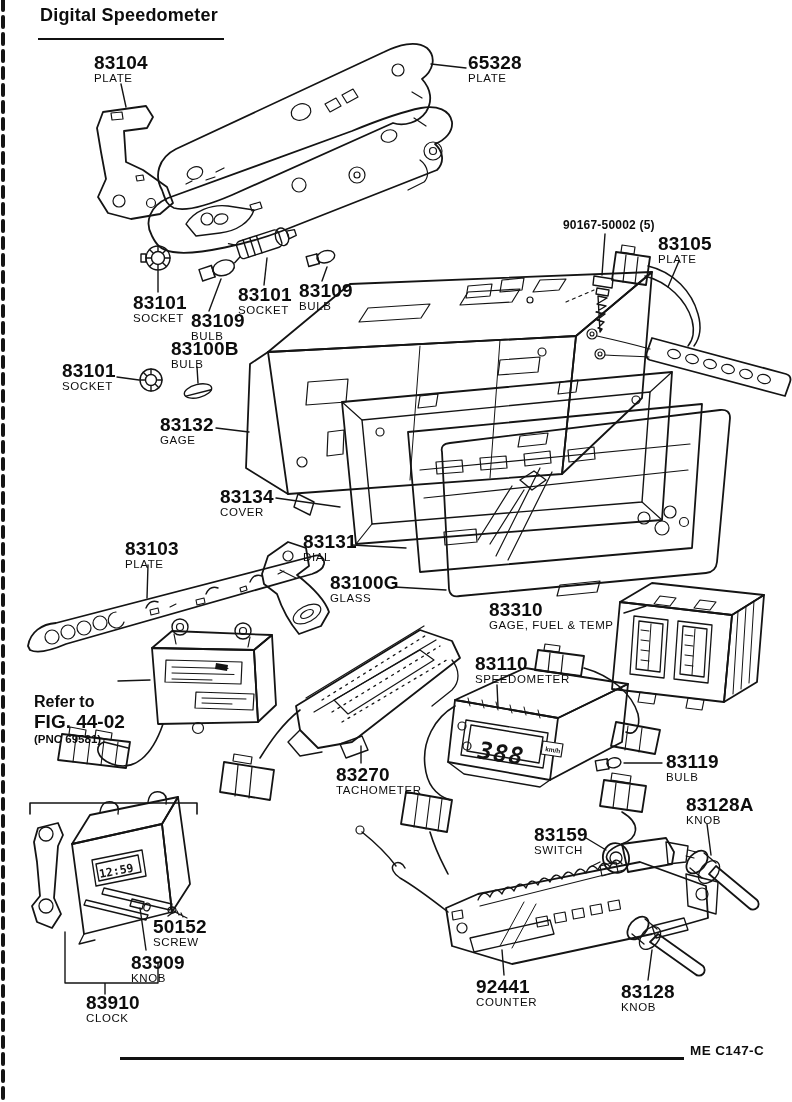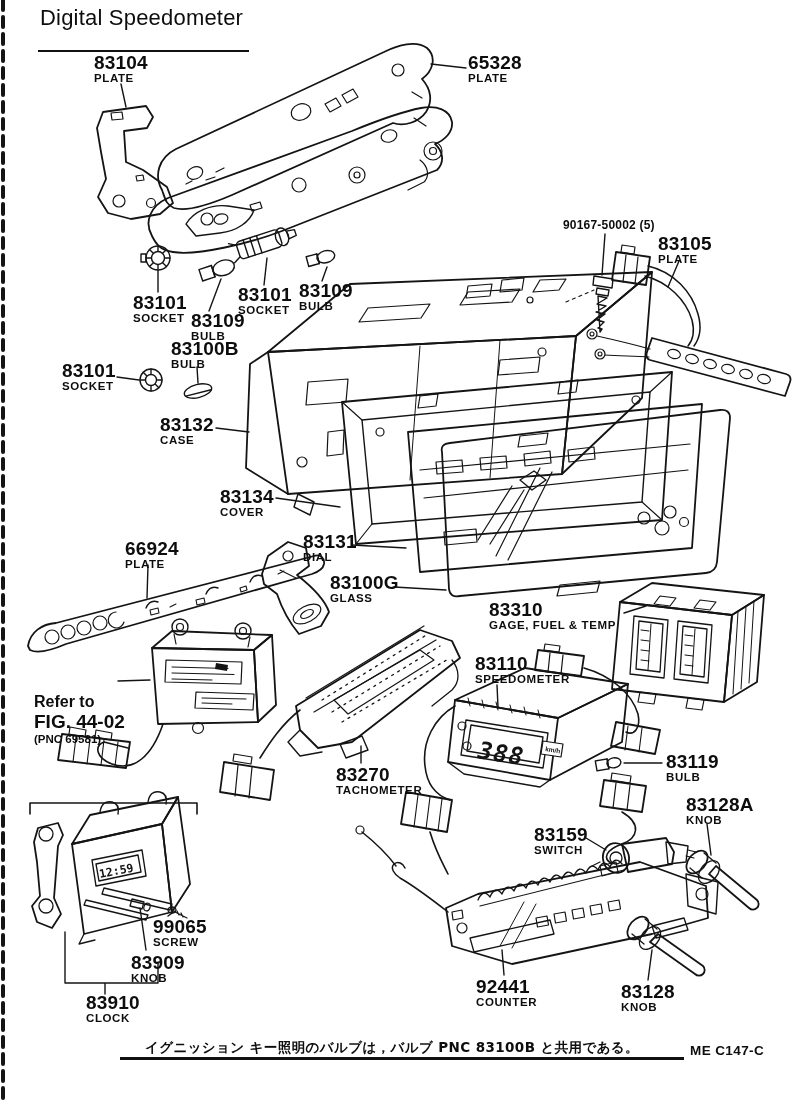--- a/index.html
+++ b/index.html
@@ -2,23 +2,23 @@
 <html><head>
 <meta charset="utf-8">
 <style>
   html,body{margin:0;padding:0;background:#ffffff;}
   .canvas{position:relative;width:792px;height:1102px;background:#ffffff;overflow:hidden;
           font-family:"Liberation Sans",sans-serif;color:#0d0d0d;}
   svg.art{position:absolute;left:0;top:0;width:792px;height:1102px;}
   .label{position:absolute;line-height:1.02;}
   .num{font-weight:700;font-size:19px;letter-spacing:.2px;white-space:nowrap;}
   .num.small-num{font-size:12px;}
-  .desc{font-weight:700;font-size:11.5px;letter-spacing:.6px;white-space:nowrap;margin-top:1px;}
-  .title{position:absolute;left:38px;top:5px;font-size:22px;font-weight:400;letter-spacing:.2px;
-         border-bottom:2.5px solid #111;padding:0 6px 19px 2px;white-space:nowrap;}
+  .desc{font-weight:400;font-size:11.5px;letter-spacing:.6px;white-space:nowrap;margin-top:1px;}
+  .title{position:absolute;left:38px;top:5px;font-size:18px;font-weight:700;letter-spacing:.2px;
+         border-bottom:2.5px solid #111;padding:0 6px 12px 2px;white-space:nowrap;}
   .refer{position:absolute;left:34px;top:656px;margin-top:37px;}
   .refer .r1{font-weight:700;font-size:16px;white-space:nowrap;}
   .refer .r2{font-weight:700;font-size:19px;white-space:nowrap;}
   .refer .r3{font-weight:700;font-size:11.5px;white-space:nowrap;}
   .note{position:absolute;font-family:"DejaVu Sans",sans-serif;font-weight:700;font-size:13.5px;
         letter-spacing:.4px;white-space:nowrap;}
   .rule{position:absolute;height:2.5px;background:#111;}
   .doc-code{position:absolute;font-weight:700;font-size:13.5px;letter-spacing:.4px;white-space:nowrap;}
 </style>
 </head>
@@ -379,28 +379,28 @@
 <div class="label" style="left:171px;top:339px">
   <div class="num">83100B</div>
   <div class="desc">BULB</div>
 </div>
 <div class="label" style="left:62px;top:361px">
   <div class="num">83101</div>
   <div class="desc">SOCKET</div>
 </div>
 <div class="label" style="left:160px;top:415px">
   <div class="num">83132</div>
-  <div class="desc">CASE</div>
+  <div class="desc">GAGE</div>
 </div>
 <div class="label" style="left:220px;top:487px">
   <div class="num">83134</div>
   <div class="desc">COVER</div>
 </div>
 <div class="label" style="left:125px;top:539px">
-  <div class="num">66924</div>
+  <div class="num">83103</div>
   <div class="desc">PLATE</div>
 </div>
 <div class="label" style="left:303px;top:532px">
   <div class="num">83131</div>
   <div class="desc">DIAL</div>
 </div>
 <div class="label" style="left:330px;top:573px">
   <div class="num">83100G</div>
   <div class="desc">GLASS</div>
 </div>
@@ -422,21 +422,21 @@
 </div>
 <div class="label" style="left:686px;top:795px">
   <div class="num">83128A</div>
   <div class="desc">KNOB</div>
 </div>
 <div class="label" style="left:534px;top:825px">
   <div class="num">83159</div>
   <div class="desc">SWITCH</div>
 </div>
 <div class="label" style="left:153px;top:917px">
-  <div class="num">99065</div>
+  <div class="num">50152</div>
   <div class="desc">SCREW</div>
 </div>
 <div class="label" style="left:131px;top:953px">
   <div class="num">83909</div>
   <div class="desc">KNOB</div>
 </div>
 <div class="label" style="left:86px;top:993px">
   <div class="num">83910</div>
   <div class="desc">CLOCK</div>
 </div>
@@ -448,17 +448,16 @@
   <div class="num">83128</div>
   <div class="desc">KNOB</div>
 </div>
 
 <div class="refer">
   <div class="r1">Refer to</div>
   <div class="r2">FIG. 44-02</div>
   <div class="r3">(PNC 69581)</div>
 </div>
 
-<div class="note" style="left:145px;top:1039px">イグニッション キー照明のバルブは，バルブ PNC 83100B と共用である。</div>
 <div class="rule" style="left:120px;top:1057px;width:564px"></div>
 <div class="doc-code" style="left:690px;top:1043px">ME C147-C</div>
 
 </div>
 
 </body></html>

